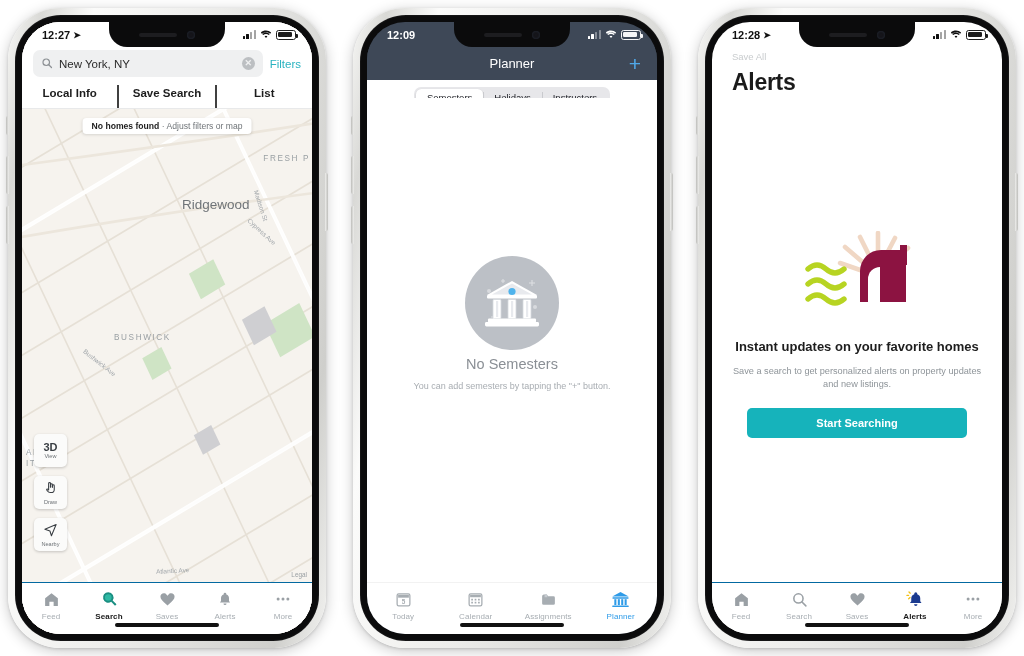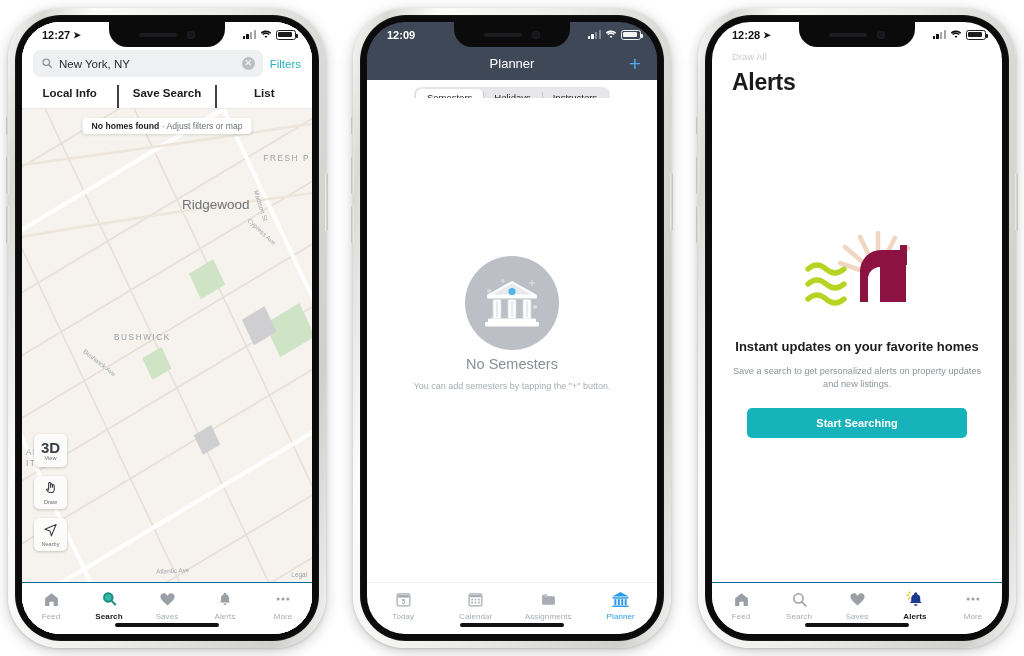--- a/index.html
+++ b/index.html
@@ -143,21 +143,21 @@
   .mlabel.big { font-size: 13.5px; color:#6f7478; }
   .mlabel.hood { font-size: 8.2px; letter-spacing: 1.6px; color:#9aa0a4; }
   .mlabel.st { font-size: 6.4px; color:#a2a7ab; }
   .mctrls { position: absolute; left: 12px; z-index: 5; }
   .mbtn {
     width: 33px; height: 33px; background:#fbfbfa; border-radius: 5px;
     box-shadow: 0 1px 3px rgba(0,0,0,0.2);
     display:flex; flex-direction:column; align-items:center; justify-content:center; gap:1px;
     margin-bottom: 9px;
   }
-  .mbtn .t1 { font-size: 15px; font-weight: bold; color:#3a3f44; line-height:1; }
+  .mbtn .t1 { font-size: 11px; font-weight: bold; color:#3a3f44; line-height:1; }
   .mbtn .t2 { font-size: 5.6px; color:#6d7276; line-height:1; }
   .legal { position:absolute; right: 5px; bottom: 56px; font-size: 6.4px; color:#9aa0a4; z-index:4;}
 
   
   .navbar2 {
     background: #3e4857; height: 33px; position: relative;
     display:flex; align-items:center; justify-content:center;
   }
   .navbar2 .title { color:#fff; font-size: 13px; }
   .navbar2 .plus { position:absolute; right: 16px; color:#50a8e8; font-size: 21px; font-weight: 300; line-height: 1; }
@@ -555,21 +555,21 @@
                 <path d="M8 10.6l1.9-2.3a3 3 0 0 0-3.8 0L8 10.6zM8 5.4c1.4 0 2.7.5 3.7 1.4l1.3-1.6A8 8 0 0 0 8 3.3a8 8 0 0 0-5 1.9l1.3 1.6A5.6 5.6 0 0 1 8 5.4zM8 .8C5.4.8 3 1.7 1.1 3.3l1.3 1.6A9 9 0 0 1 8 2.9c2.1 0 4.1.7 5.6 2l1.3-1.6A10.6 10.6 0 0 0 8 .8z"></path>
               </svg>
           </span>
           <span class="batt">
               <i></i>
             </span>
         </div>
       </div>
 
       <div class="p3-head">
-        <div class="readall">Draw All</div>
+        <div class="readall">Save All</div>
         <div class="alerts-h1">Alerts</div>
       </div>
 
       <div class="p3-body">
         <span>
           <svg width="118" height="86" viewBox="0 0 118 86">
             <g stroke="#f0d7c4" stroke-width="4.6" stroke-linecap="round">
               <path d="M74 30 L62 6"></path>
               <path d="M80 27 L80 2"></path>
               <path d="M86 28 L97 7"></path>

